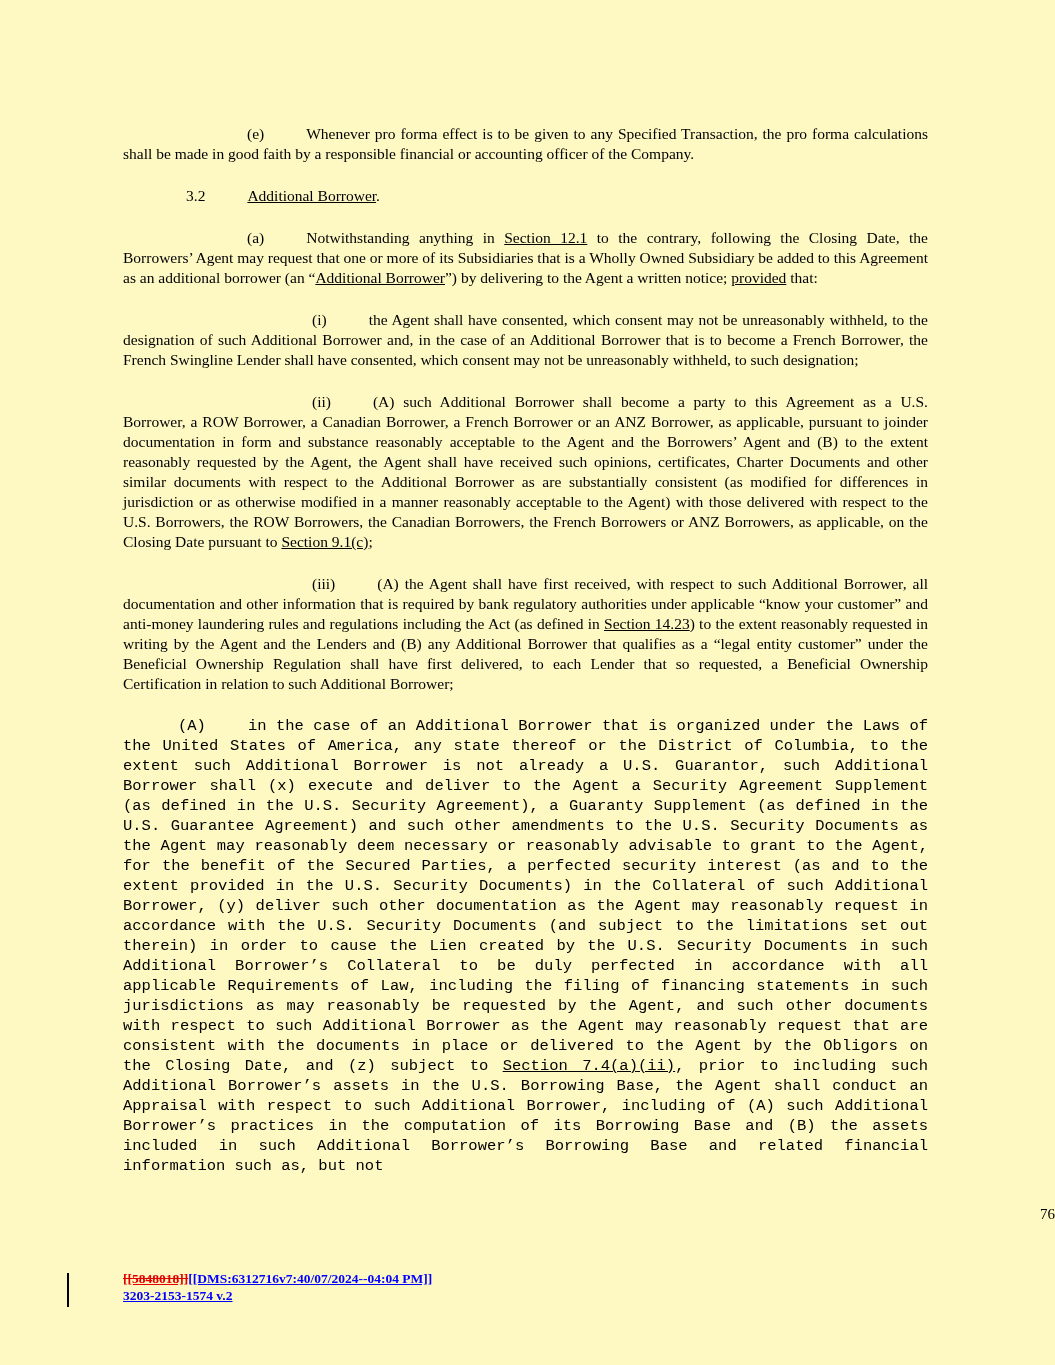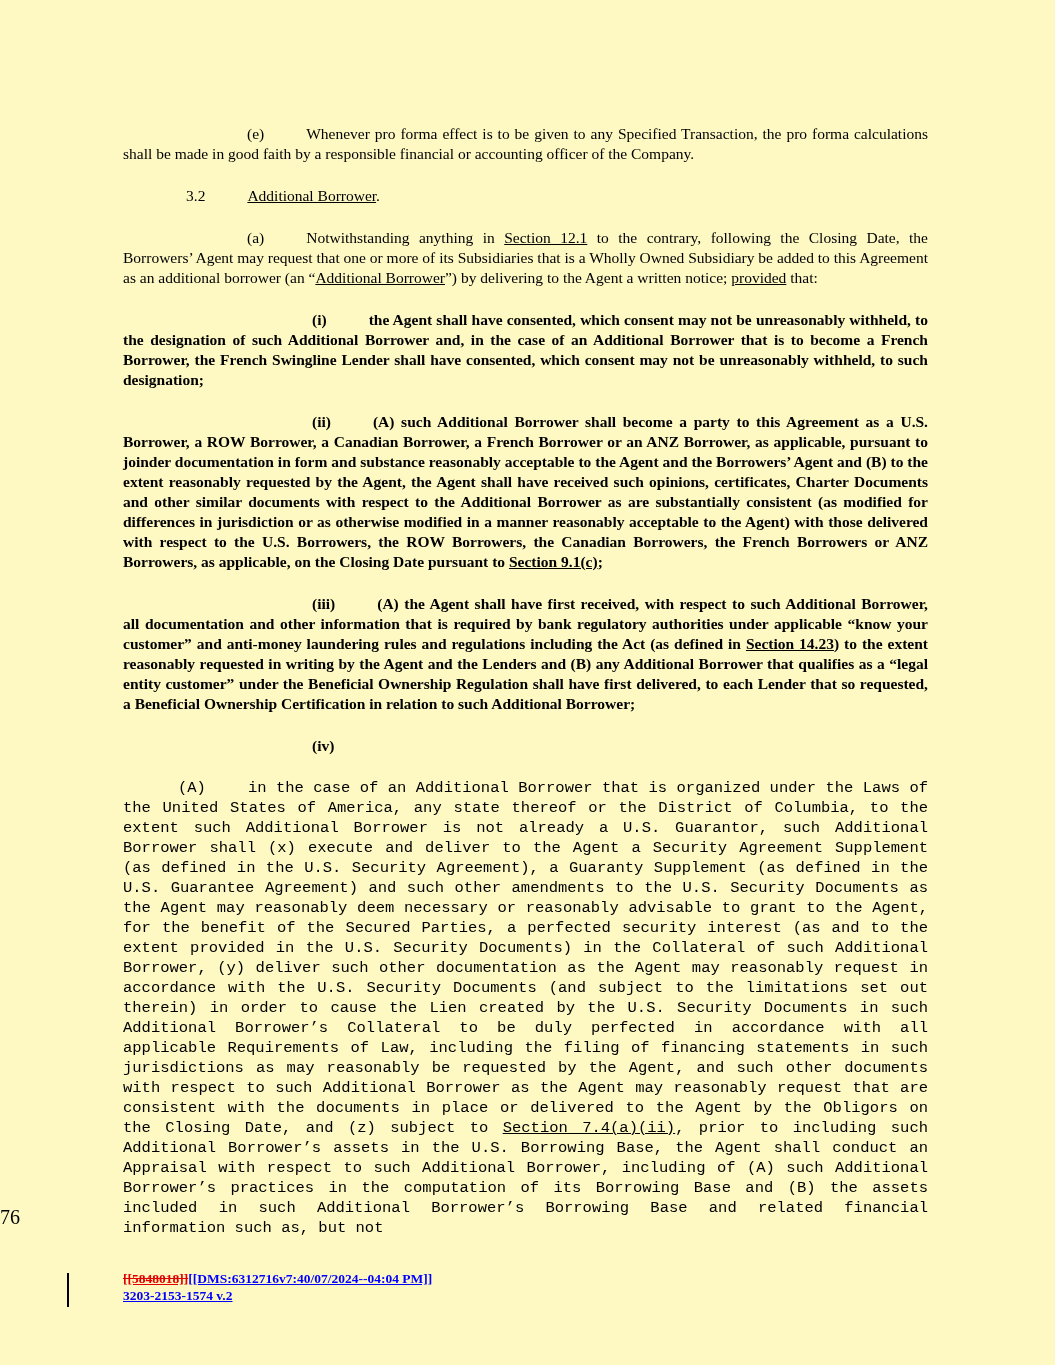--- a/index.html
+++ b/index.html
@@ -16,27 +16,27 @@
     left:123px; top:124px; width:805px;
   }
   .doc p {
     margin:0 0 22px 0;
     font-size:15.5px;
     line-height:20px;
     text-align:justify;
   }
   .indent-1 { text-indent:124px; }
   .heading  { text-indent:63px; text-align:left; }
-  .indent-2 { text-indent:189px;font-weight:bold; }
+  .indent-2 { text-indent:189px; }
   .block-a  { margin-left:134px; text-indent:55px;font-family:Liberation Mono, monospace; }
   .u { text-decoration:underline; }
   .tab { display:inline-block; width:42px; }
   .page-number {
     position:absolute; top:1206px; left:0; width:100%;
-    text-align:left; font-size:20px;
+    text-align:right; font-size:15px;
   }
   .change-bar {
     position:absolute; left:67px; top:1273px;
     width:2px; height:34px; background:#000000;
   }
   .footer {
     position:absolute; left:123px; top:1271px;
     font-size:13.5px; font-weight:bold; line-height:16.5px;
     font-family:"Liberation Serif", serif;
   }
@@ -55,21 +55,20 @@
 
 <div class="page">
 
   <div class="doc" id="doc-body">
       <p class="indent-1"><span>(e)</span><span class="tab"></span><span>Whenever pro forma effect is to be given to any Specified Transaction, the pro forma calculations shall be made in good faith by a responsible financial or accounting officer of the Company.</span></p>
       <p class="heading"><span>3.2</span><span class="tab"></span><span class="u">Additional Borrower</span><span>.</span></p>
       <p class="indent-1"><span>(a)</span><span class="tab"></span><span>Notwithstanding anything in </span><span class="u">Section 12.1</span><span> to the contrary, following the Closing Date, the Borrowers’ Agent may request that one or more of its Subsidiaries that is a Wholly Owned Subsidiary be added to this Agreement as an additional borrower (an “</span><span class="u">Additional Borrower</span><span>”) by delivering to the Agent a written notice; </span><span class="u">provided</span><span> that:</span></p>
       <p class="indent-2"><span>(i)</span><span class="tab"></span><span>the Agent shall have consented, which consent may not be unreasonably withheld, to the designation of such Additional Borrower and, in the case of an Additional Borrower that is to become a French Borrower, the French Swingline Lender shall have consented, which consent may not be unreasonably withheld, to such designation;</span></p>
       <p class="indent-2"><span>(ii)</span><span class="tab"></span><span>(A) such Additional Borrower shall become a party to this Agreement as a U.S. Borrower, a ROW Borrower, a Canadian Borrower, a French Borrower or an ANZ Borrower, as applicable, pursuant to joinder documentation in form and substance reasonably acceptable to the Agent and the Borrowers’ Agent and (B) to the extent reasonably requested by the Agent, the Agent shall have received such opinions, certificates, Charter Documents and other similar documents with respect to the Additional Borrower as are substantially consistent (as modified for differences in jurisdiction or as otherwise modified in a manner reasonably acceptable to the Agent) with those delivered with respect to the U.S. Borrowers, the ROW Borrowers, the Canadian Borrowers, the French Borrowers or ANZ Borrowers, as applicable, on the Closing Date pursuant to </span><span class="u">Section 9.1(c)</span><span>;</span></p>
       <p class="indent-2"><span>(iii)</span><span class="tab"></span><span>(A) the Agent shall have first received, with respect to such Additional Borrower, all documentation and other information that is required by bank regulatory authorities under applicable “know your customer” and anti-money laundering rules and regulations including the Act (as defined in </span><span class="u">Section 14.23</span><span>) to the extent reasonably requested in writing by the Agent and the Lenders and (B) any Additional Borrower that qualifies as a “legal entity customer” under the Beneficial Ownership Regulation shall have first delivered, to each Lender that so requested, a Beneficial Ownership Certification in relation to such Additional Borrower;</span></p>
-      <p class="indent-2"><span>(iv)</span></p>
       <p class="block-a"><span>(A)</span><span class="tab"></span><span>in the case of an Additional Borrower that is organized under the Laws of the United States of America, any state thereof or the District of Columbia, to the extent such Additional Borrower is not already a U.S. Guarantor, such Additional Borrower shall (x) execute and deliver to the Agent a Security Agreement Supplement (as defined in the U.S. Security Agreement), a Guaranty Supplement (as defined in the U.S. Guarantee Agreement) and such other amendments to the U.S. Security Documents as the Agent may reasonably deem necessary or reasonably advisable to grant to the Agent, for the benefit of the Secured Parties, a perfected security interest (as and to the extent provided in the U.S. Security Documents) in the Collateral of such Additional Borrower, (y) deliver such other documentation as the Agent may reasonably request in accordance with the U.S. Security Documents (and subject to the limitations set out therein) in order to cause the Lien created by the U.S. Security Documents in such Additional Borrower’s Collateral to be duly perfected in accordance with all applicable Requirements of Law, including the filing of financing statements in such jurisdictions as may reasonably be requested by the Agent, and such other documents with respect to such Additional Borrower as the Agent may reasonably request that are consistent with the documents in place or delivered to the Agent by the Obligors on the Closing Date, and (z) subject to </span><span class="u">Section 7.4(a)(ii)</span><span>, prior to including such Additional Borrower’s assets in the U.S. Borrowing Base, the Agent shall conduct an Appraisal with respect to such Additional Borrower, including of (A) such Additional Borrower’s practices in the computation of its Borrowing Base and (B) the assets included in such Additional Borrower’s Borrowing Base and related financial information such as, but not</span></p>
     </div>
 
   <div class="page-number">76</div>
 
   <div class="change-bar"></div>
 
   <div class="footer">
     <div>
       <span class="deleted">[[5848018]]</span><span class="current">[[DMS:6312716v7:40/07/2024--04:04 PM]]</span>

